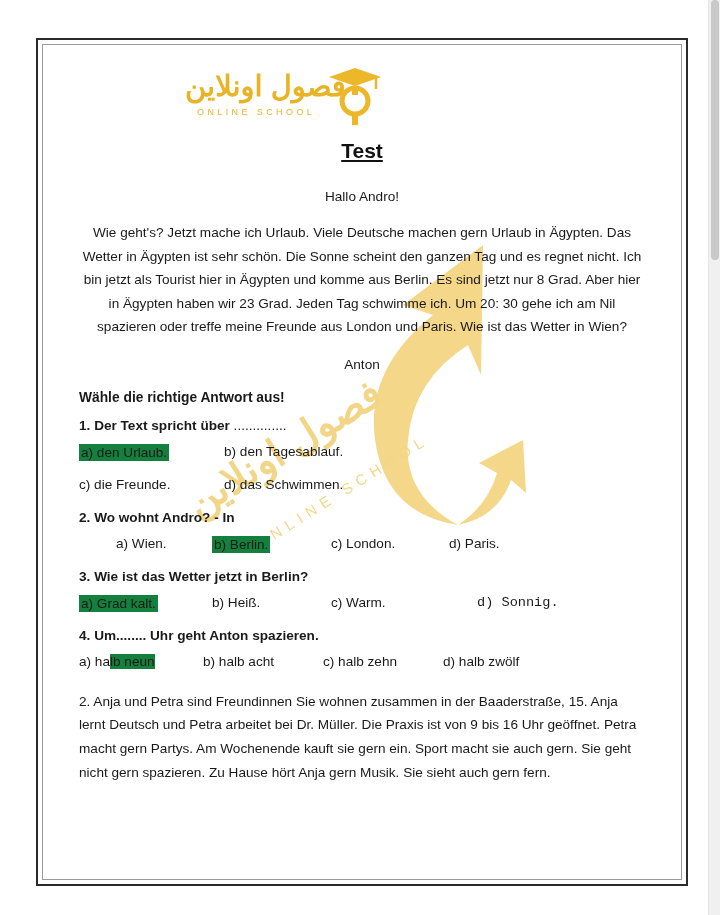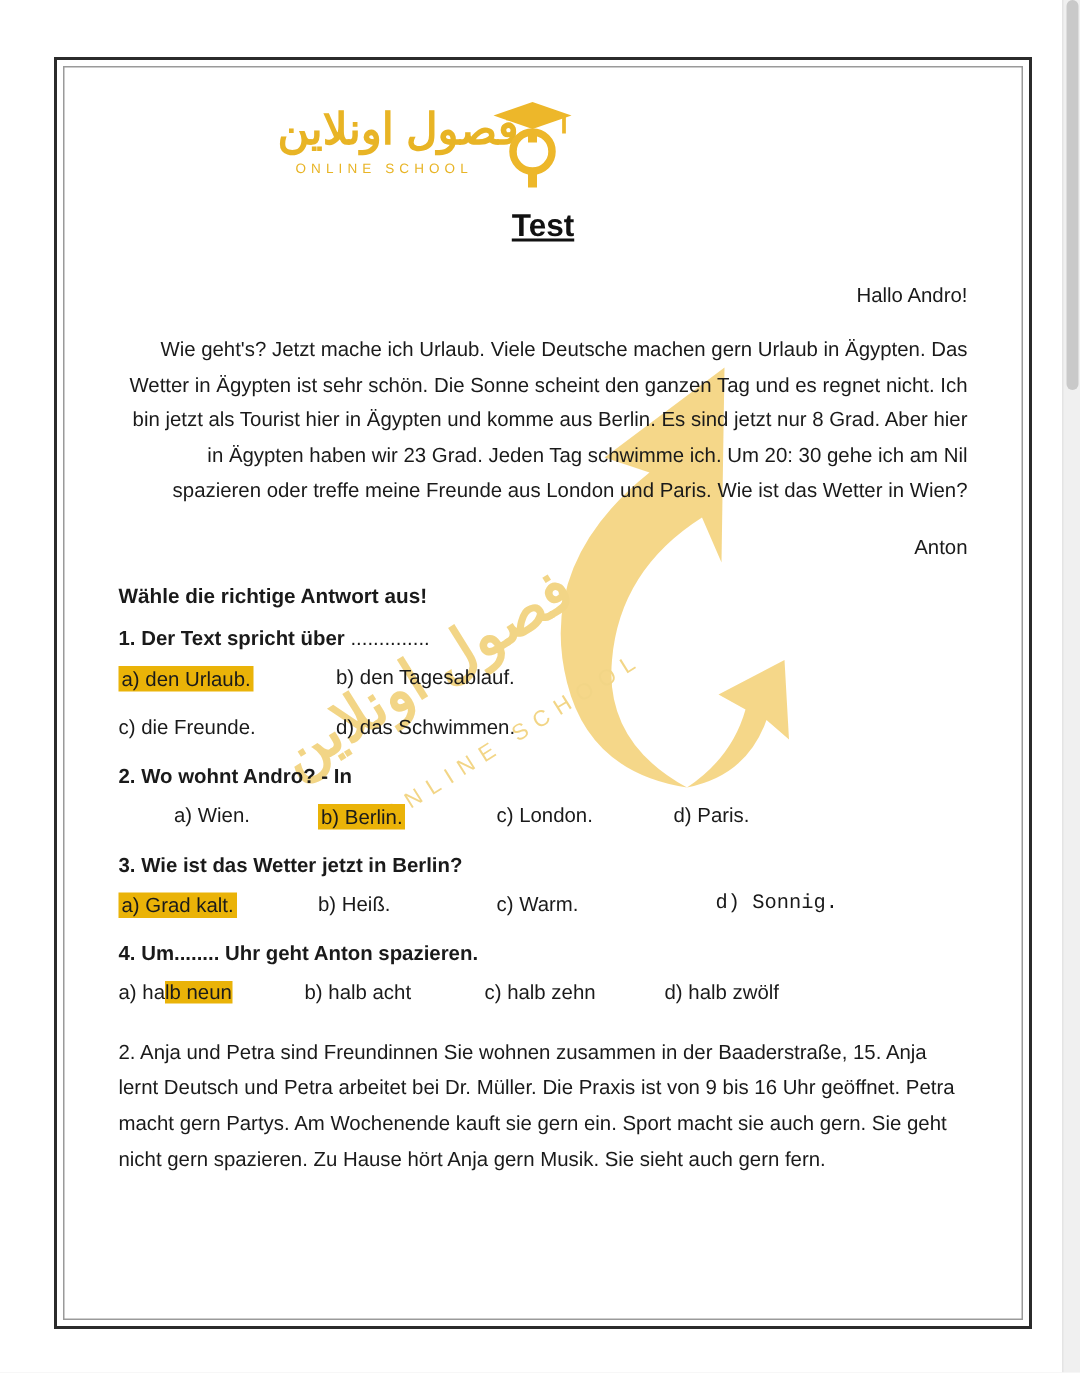--- a/index.html
+++ b/index.html
@@ -120,21 +120,21 @@
     font-weight: bold;
     font-size: 14.5px;
     margin-left: 22px;
     margin-bottom: 16px;
   }
   p.body {
     font-size: 13.6px;
     color: #1a1a1a;
     line-height: 1.72;
     margin: 0 0 15px 0;
-    text-align: right;
+    text-align: center;
   }
   p.tight { margin-bottom: 13px; }
   .bold { font-weight: bold; }
   .section-bold {
     font-size: 13.8px;
     font-weight: bold;
     color: #1a1a1a;
     margin: 0 0 13px 0;
   }
   .qline {
@@ -147,21 +147,21 @@
     font-size: 13.6px;
     color: #1a1a1a;
     margin: 0 0 13px 0;
     height: 20px;
   }
   .opt {
     position: absolute;
     top: 0;
     white-space: nowrap;
   }
-  .hl { background: #eab308; }
+  .hl { background: #15803d; }
   .hl-pad { padding: 1px 2px; }
   .final-para {
     font-size: 13.6px;
     color: #1a1a1a;
     line-height: 1.74;
     margin-top: 16px;
   }
 </style>
 </head>
 <body>

